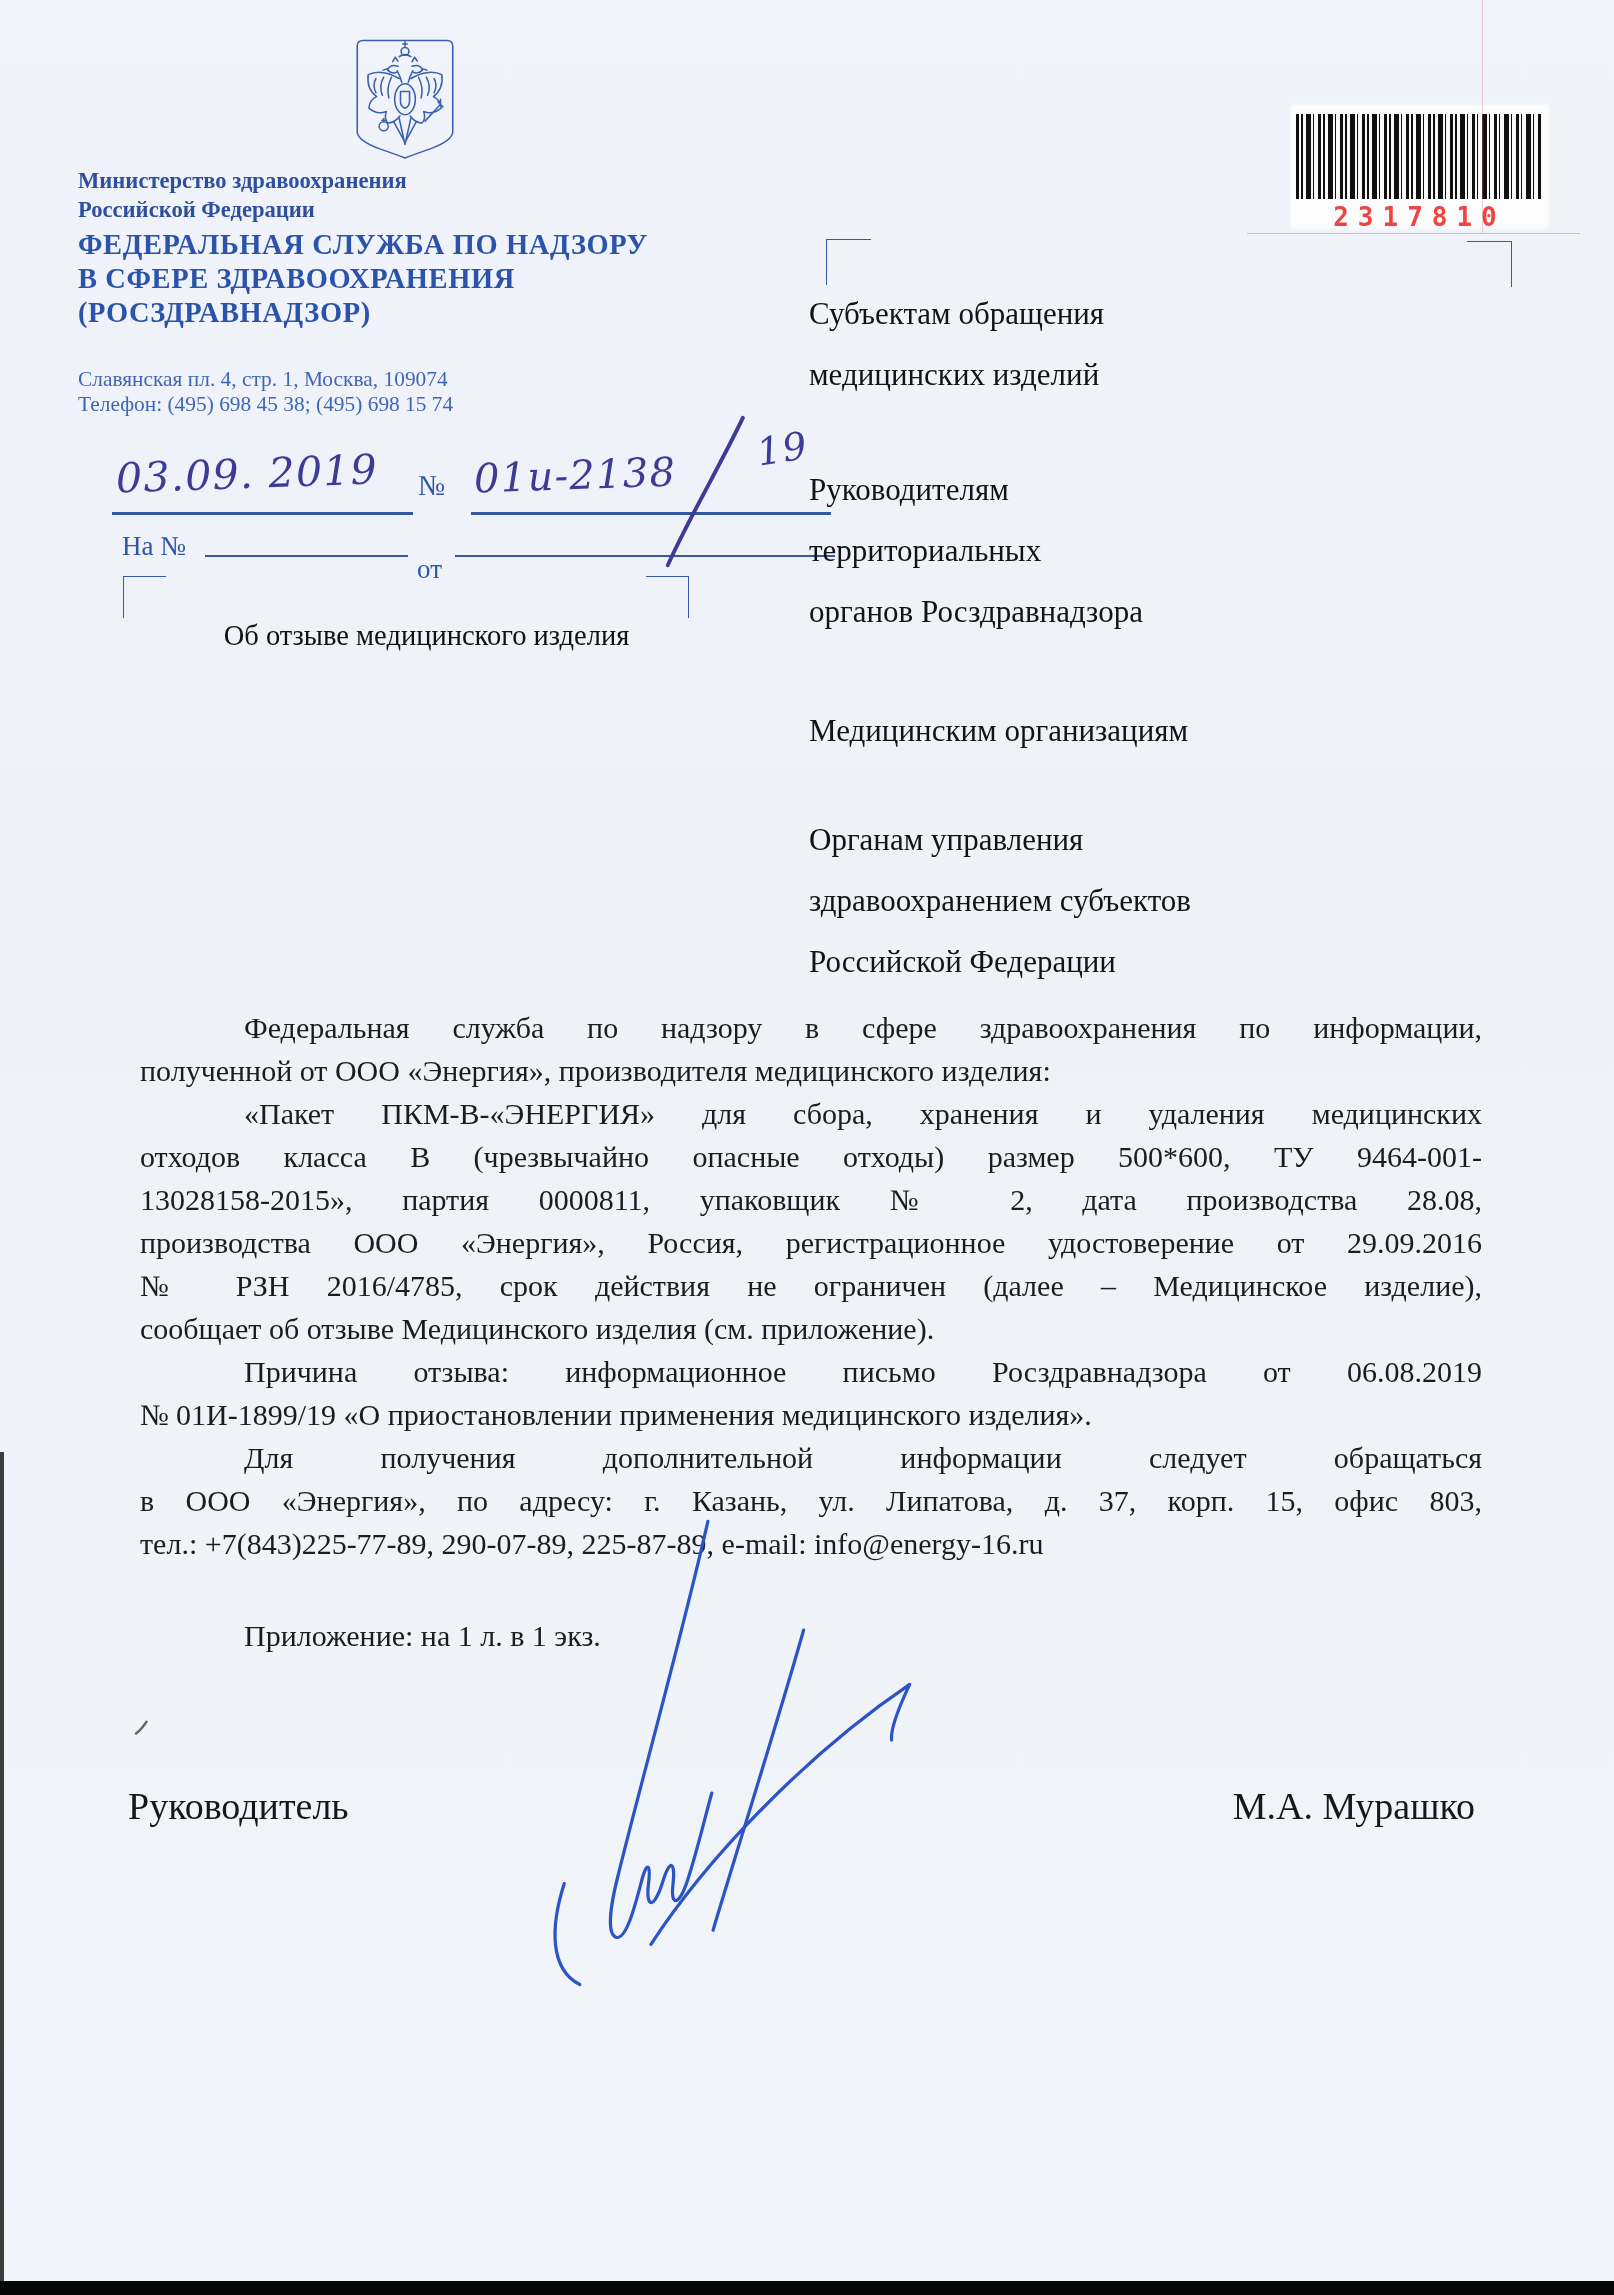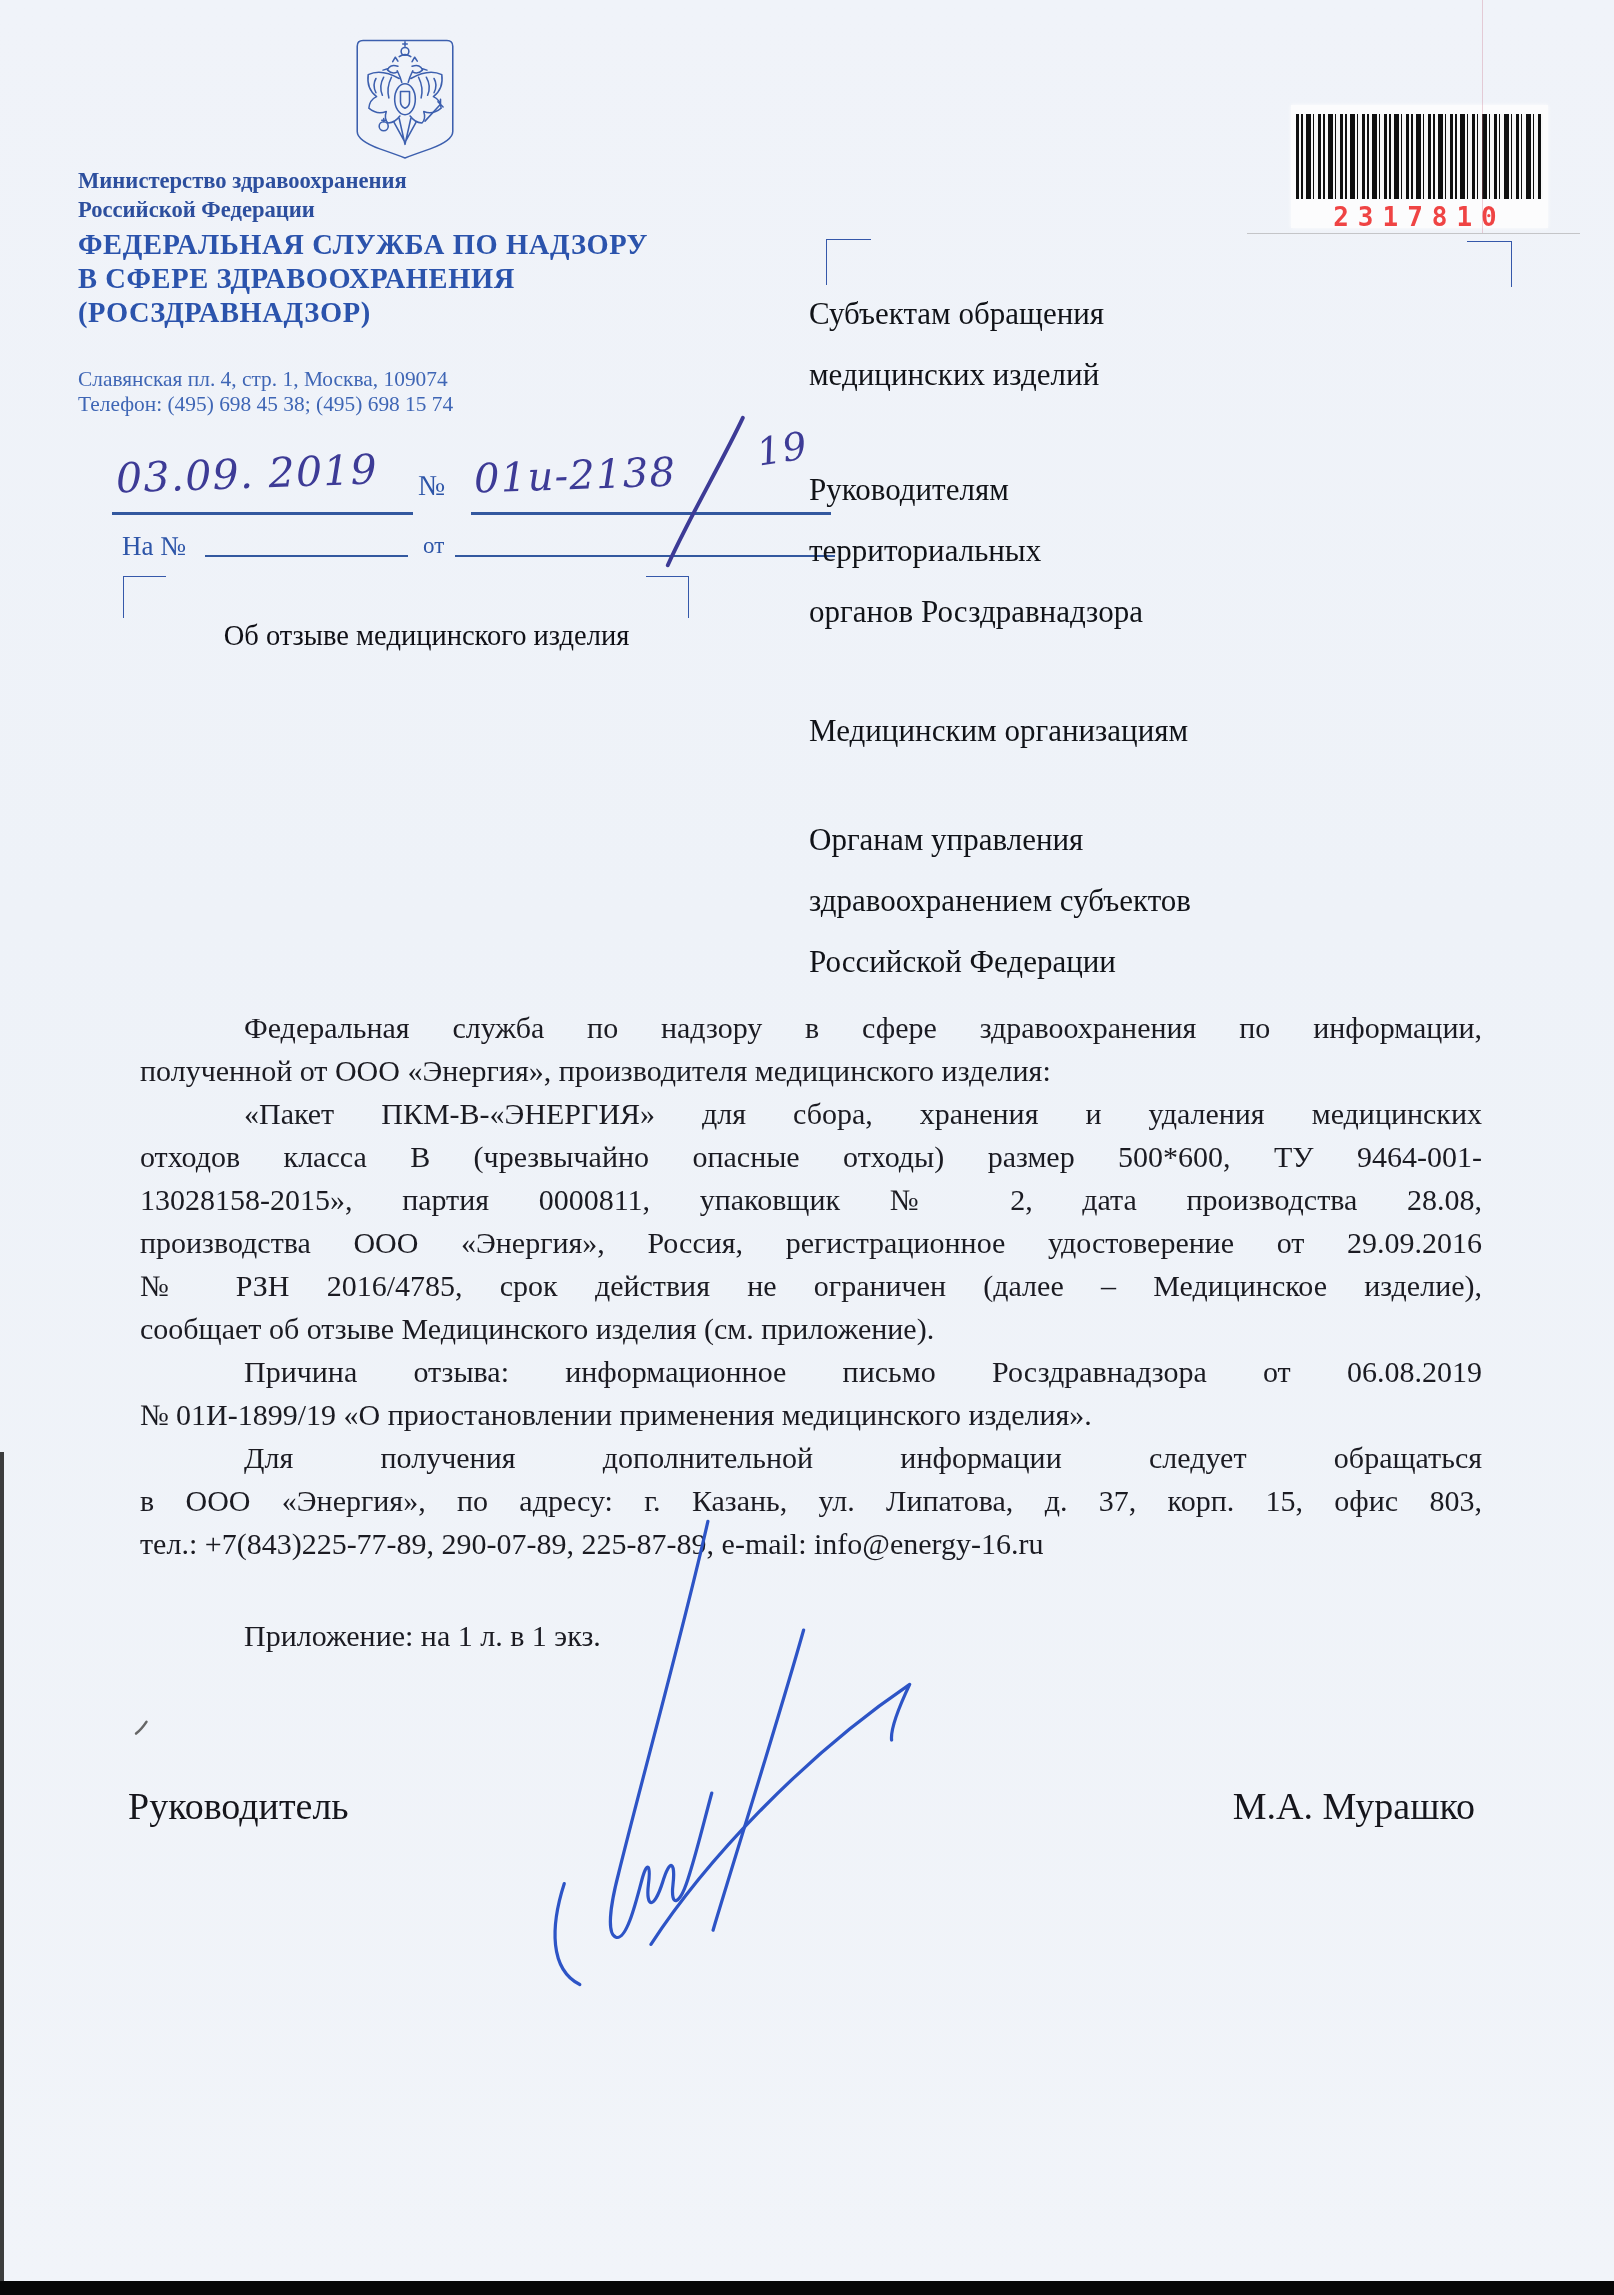--- a/index.html
+++ b/index.html
@@ -26,21 +26,21 @@
   
   .ink{color:#3d3b96;font-style:italic;letter-spacing:1.3px;font-family:"DejaVu Serif",serif;}
   .hw-date{left:116px;top:450px;font-size:41px;transform:rotate(-2deg);}
   .no-label{left:418px;top:470px;font-size:28.5px;color:#2d55a8;}
   .hw-num{left:474px;top:452px;font-size:40px;transform:rotate(-2deg);}
   .hw-suffix{left:757px;top:427px;font-size:38px;transform:rotate(-9deg);}
   .uline{height:2.6px;background:#33589f;}
   .ul-date{left:112px;top:512px;width:301px;}
   .ul-num{left:471px;top:512px;width:360px;}
   .na-label{left:122px;top:531px;font-size:27px;color:#2d55a8;}
-  .ot-label{left:417px;top:533px;font-size:23px;color:#2d55a8;margin-left:6px;}
+  .ot-label{left:417px;top:554px;font-size:27px;color:#2d55a8;}
   .ul-na{left:205px;top:555px;width:203px;height:1.9px;}
   .ul-ot{left:455px;top:555px;width:380px;height:1.9px;}
   
   .corner{width:42px;height:41px;border-top:1.9px solid #3558aa;}
   .c-left{border-left:1.9px solid #3558aa;}
   .c-right{border-right:1.9px solid #3558aa;}
   .cm1{left:123px;top:576px;}
   .cm2{left:646px;top:576px;}
   .cm3{left:826px;top:239px;width:44px;height:45px;}
   .cm4{left:1467px;top:241px;width:44px;height:45px;}

